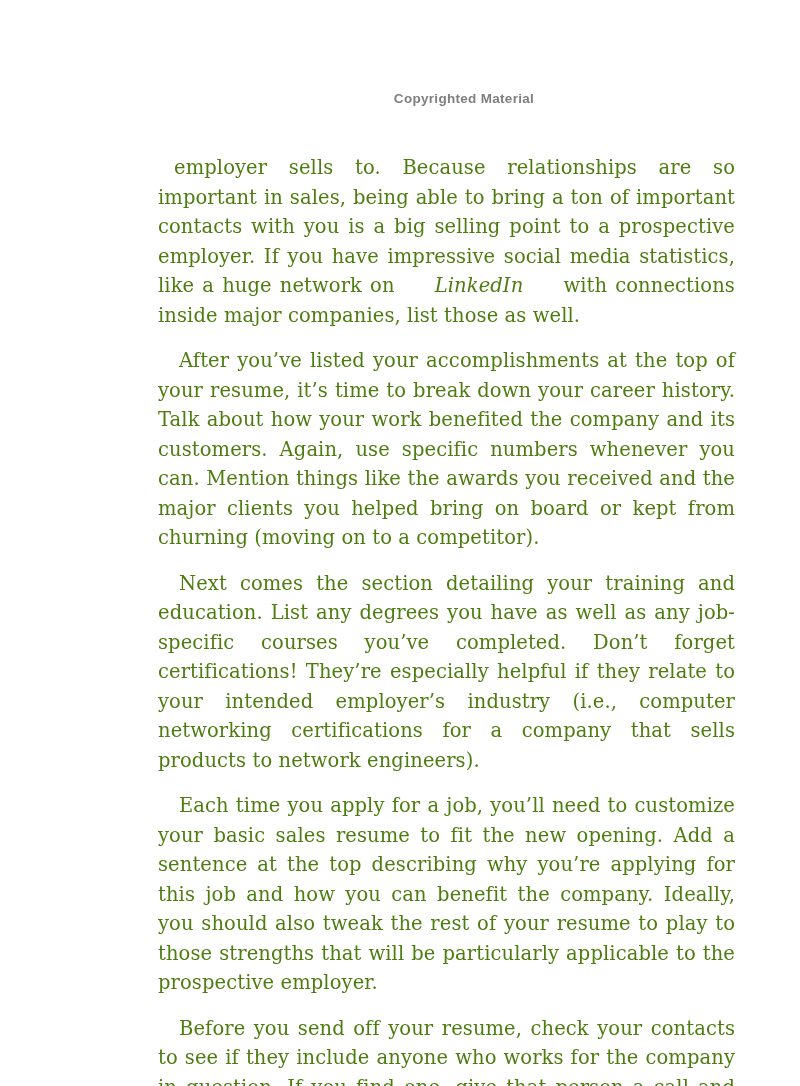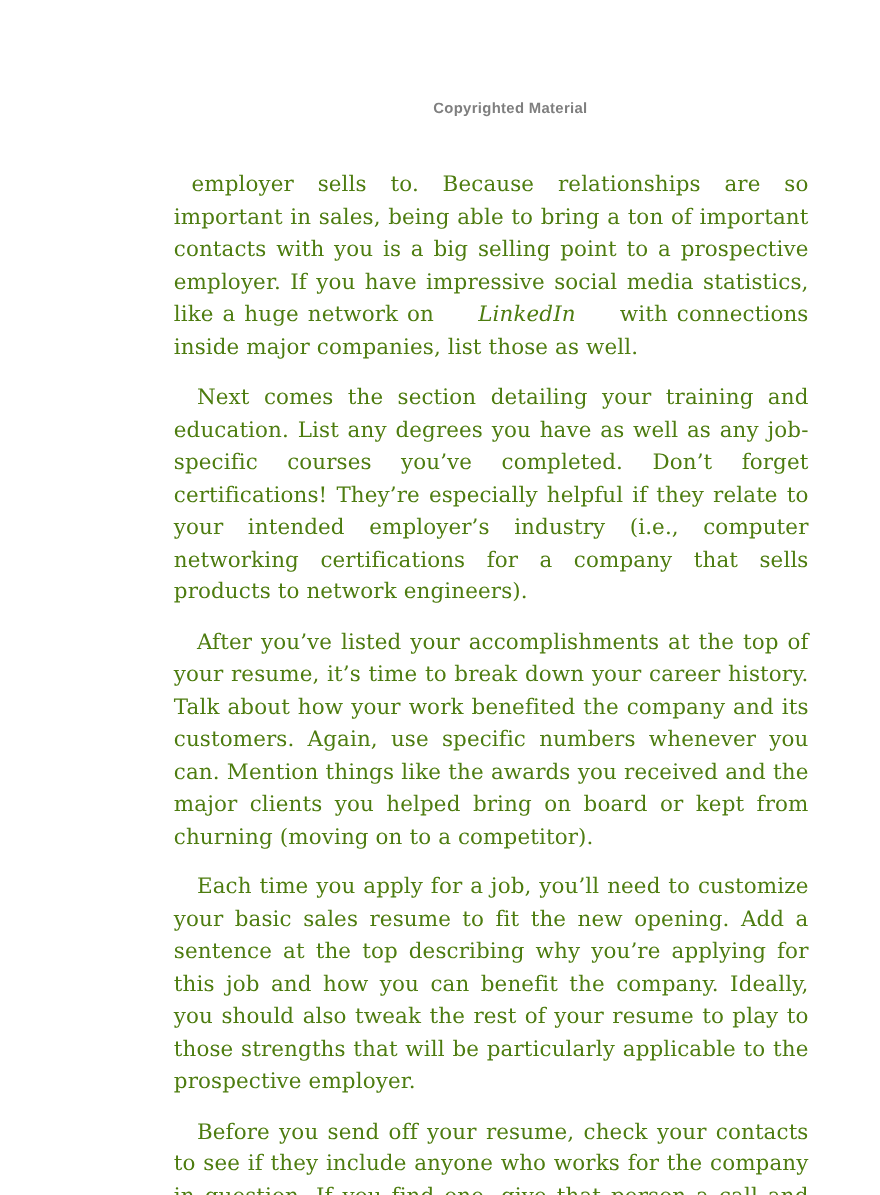--- a/index.html
+++ b/index.html
@@ -54,22 +54,22 @@
 </style>
 </head>
 <body>
 
 <div class="page">
 
   <div class="watermark top">Copyrighted Material</div>
 
   <div class="body-text">
     <p class="para no-indent"><span>employer sells to. Because relationships are so important in sales, being able to bring a ton of important contacts with you is a big selling point to a prospective employer. If you have impressive social media statistics, like a huge network on </span><i>LinkedIn</i><span> with connections inside major companies, list those as well.</span></p>
+    <p class="para">After you’ve listed your accomplishments at the top of your resume, it’s time to break down your career history. Talk about how your work benefited the company and its customers. Again, use specific numbers whenever you can. Mention things like the awards you received and the major clients you helped bring on board or kept from churning (moving on to a competitor).</p>
     <p class="para">Next comes the section detailing your training and education. List any degrees you have as well as any job-specific courses you’ve completed. Don’t forget certifications! They’re especially helpful if they relate to your intended employer’s industry (i.e., computer networking certifications for a company that sells products to network engineers).</p>
-    <p class="para">After you’ve listed your accomplishments at the top of your resume, it’s time to break down your career history. Talk about how your work benefited the company and its customers. Again, use specific numbers whenever you can. Mention things like the awards you received and the major clients you helped bring on board or kept from churning (moving on to a competitor).</p>
     <p class="para">Each time you apply for a job, you’ll need to customize your basic sales resume to fit the new opening. Add a sentence at the top describing why you’re applying for this job and how you can benefit the company. Ideally, you should also tweak the rest of your resume to play to those strengths that will be particularly applicable to the prospective employer.</p>
     <p class="para">Before you send off your resume, check your contacts to see if they include anyone who works for the company in question. If you find one, give that person a call and ask for advice. She may know something about the position or the company that isn’t public knowledge and that you can work into your resume or reference during the interview.</p>
   </div>
 
   <div class="footer">
     <span class="page-num">18</span>
     <span class="book-title">SALES 101</span>
   </div>
 
   <div class="watermark bottom">Copyrighted Material</div>

